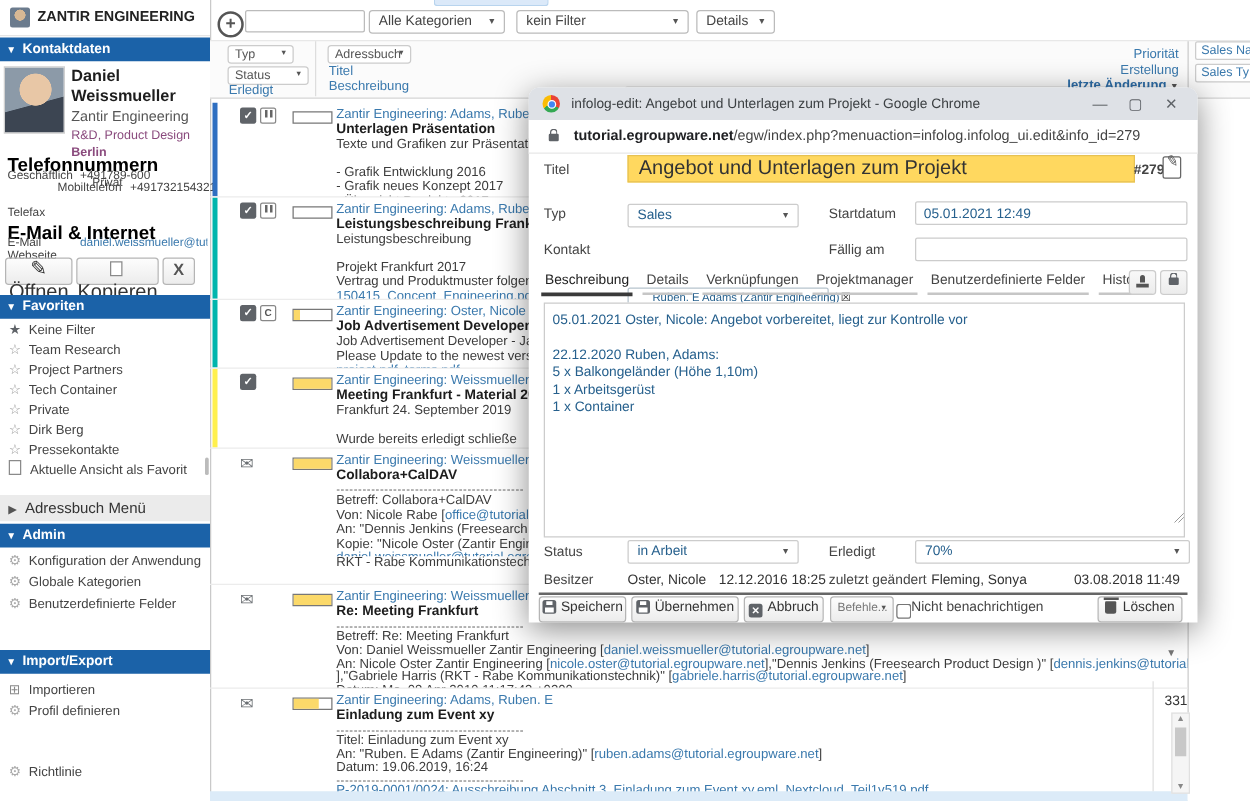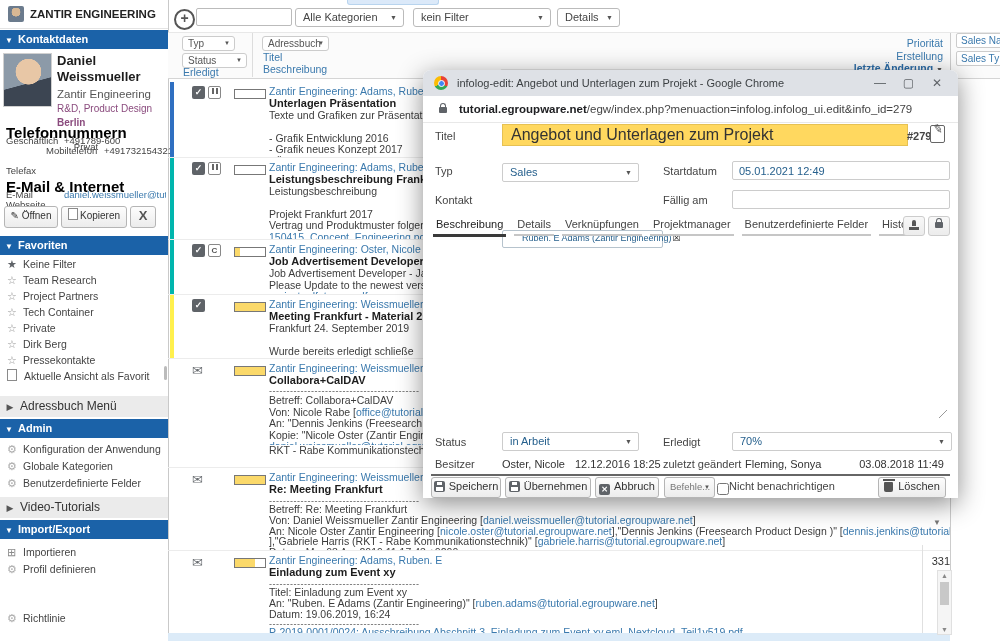--- a/index.html
+++ b/index.html
@@ -24,21 +24,21 @@
       linear-gradient(165deg,#8c9aa8 0 55%, #3c4552 56% 100%);}
   .cname{position:absolute;left:57px;top:53px;width:108px;font-size:13px;font-weight:bold;color:#1d1d1d;line-height:16px;}
   .corg{position:absolute;left:57px;top:88px;font-size:11.5px;color:#555;}
   .crole{position:absolute;left:57px;top:103px;font-size:10px;color:#8a4a7d;}
   .ccity{position:absolute;left:57px;top:117px;font-size:10px;color:#8a4a7d;font-weight:bold;}
   .shead{position:absolute;left:6px;font-size:15px;font-weight:bold;color:#000;}
   .srow{position:absolute;left:6px;font-size:9.5px;color:#444;white-space:nowrap;width:160px;overflow:hidden;}
   .srow .lbl{display:inline-block;width:58px;}
   .srow .mail{color:#3a79ad;}
   .cbtn{position:absolute;top:206px;height:20px;border:1px solid #b5b5b5;border-radius:3px;
-    background:linear-gradient(#fdfdfd,#ececec);font-size:10px;color:#333;line-height:18px;text-align:center;}
+    background:linear-gradient(#fdfdfd,#ececec);font-size:16px;color:#333;line-height:18px;text-align:center;}
   .fav-list{position:absolute;left:0;top:256px;width:168px;}
   .fav-item{height:16px;line-height:16px;font-size:10.5px;color:#444;white-space:nowrap;padding-left:7px;}
   .fav-item .ic{display:inline-block;width:16px;text-align:left;font-size:11px;}
   .star{color:#999;} .star-filled{color:#5f6368;}
   .doc-icon{display:inline-block;width:8px;height:10px;border:1px solid #8a8a8a;background:#fff;margin-right:7px;vertical-align:-1px;}
   .gear{color:#ababab;font-size:11px;display:inline-block;width:16px;}
   .menu-list{position:absolute;left:0;width:168px;}
   .menu-item{height:17px;line-height:17px;font-size:10.5px;color:#444;white-space:nowrap;padding-left:7px;}
   .side-handle{left:164px;top:366px;width:3px;height:14px;background:#bbb;border-radius:2px;}
   
@@ -189,21 +189,20 @@
 
   <div class="sec-gray" style="top:396px;"><span class="tri">▶</span><span>Adressbuch Menü</span></div>
   <div class="sec-blue" style="top:419px;"><span class="tri">▼</span><span>Admin</span></div>
 
   <div class="menu-list" style="top:441px;">
     <div class="menu-item"><span class="gear">⚙</span><span>Konfiguration der Anwendung</span></div>
     <div class="menu-item"><span class="gear">⚙</span><span>Globale Kategorien</span></div>
     <div class="menu-item"><span class="gear">⚙</span><span>Benutzerdefinierte Felder</span></div>
   </div>
 
-  <div class="sec-gray" style="top:497px;"><span class="tri">▶</span><span>Video-Tutorials</span></div>
   <div class="sec-blue" style="top:520px;"><span class="tri">▼</span><span>Import/Export</span></div>
 
   <div class="menu-list" style="top:544px;">
     <div class="menu-item"><span class="gear" style="color:#8a8a8a">⊞</span><span>Importieren</span></div>
     <div class="menu-item"><span class="gear">⚙</span><span>Profil definieren</span></div>
   </div>
 
   <div class="menu-list" style="top:610px;">
     <div class="menu-item"><span class="gear">⚙</span><span>Richtlinie</span></div>
   </div>
@@ -382,20 +381,26 @@
   <div class="chip"><span>Ruben. E Adams (Zantir Engineering)</span><span class="x">☒</span></div>
   <span class="flabel" style="left:240px;top:124px;">Fällig am</span>
   <input class="dinput" style="left: 309px; top: 120px; width: 204px;">
 
   <div class="tabs">
     <span class="tab active">Beschreibung</span><span class="tab">Details</span><span class="tab">Verknüpfungen</span><span class="tab">Projektmanager</span><span class="tab">Benutzerdefinierte Felder</span><span class="tab">Historie</span>
   </div>
   <div class="tab-ic" style="left:480px;"><span class="stamp"></span></div>
   <div class="tab-ic" style="left:505px;"><span class="lockic locksm"></span></div>
 
+  <textarea class="dtext" style="">05.01.2021 Oster, Nicole: Angebot vorbereitet, liegt zur Kontrolle vor
+
+22.12.2020 Ruben, Adams:
+5 x Balkongeländer (Höhe 1,10m)
+1 x Arbeitsgerüst
+1 x Container</textarea>
   <span class="resize-h"></span>
 
   <span class="flabel" style="left:12px;top:366px;">Status</span>
   <div class="dsel" style="left:79px;top:362px;width:128px;height:17px;"><span>in Arbeit</span><span class="arr">▼</span></div>
   <span class="flabel" style="left:240px;top:366px;">Erledigt</span>
   <div class="dsel" style="left:309px;top:362px;width:211px;height:17px;"><span>70%</span><span class="arr">▼</span></div>
 
   <span class="meta" style="left:12px;top:388px;color:#444;">Besitzer</span>
   <span class="meta" style="left:79px;top:388px;">Oster, Nicole</span>
   <span class="meta" style="left:152px;top:388px;">12.12.2016 18:25</span>

